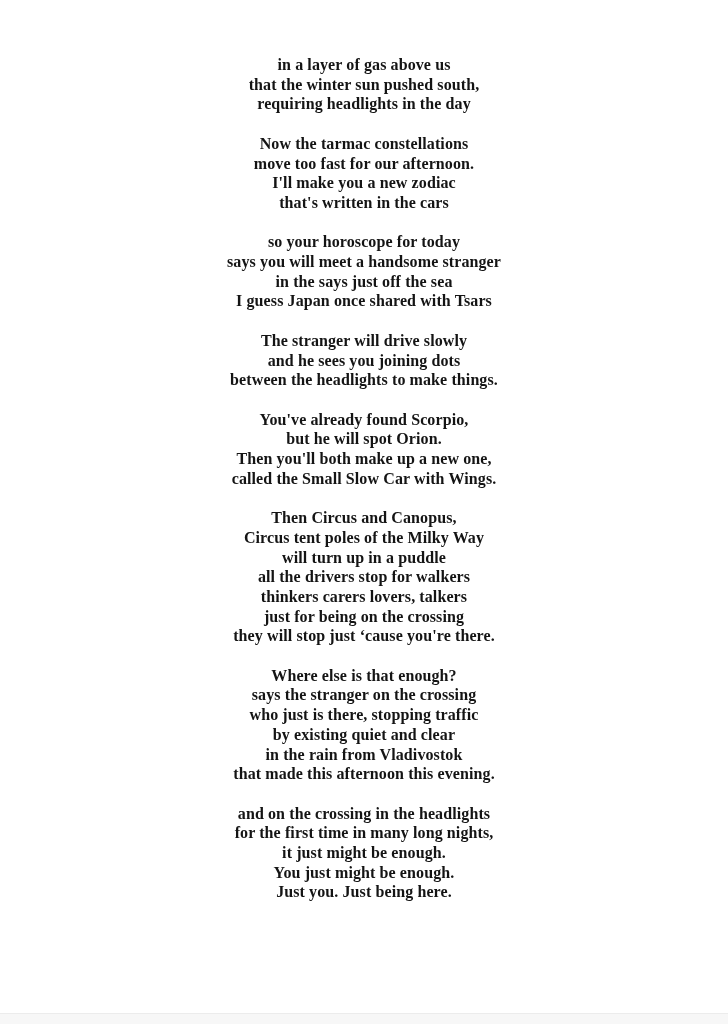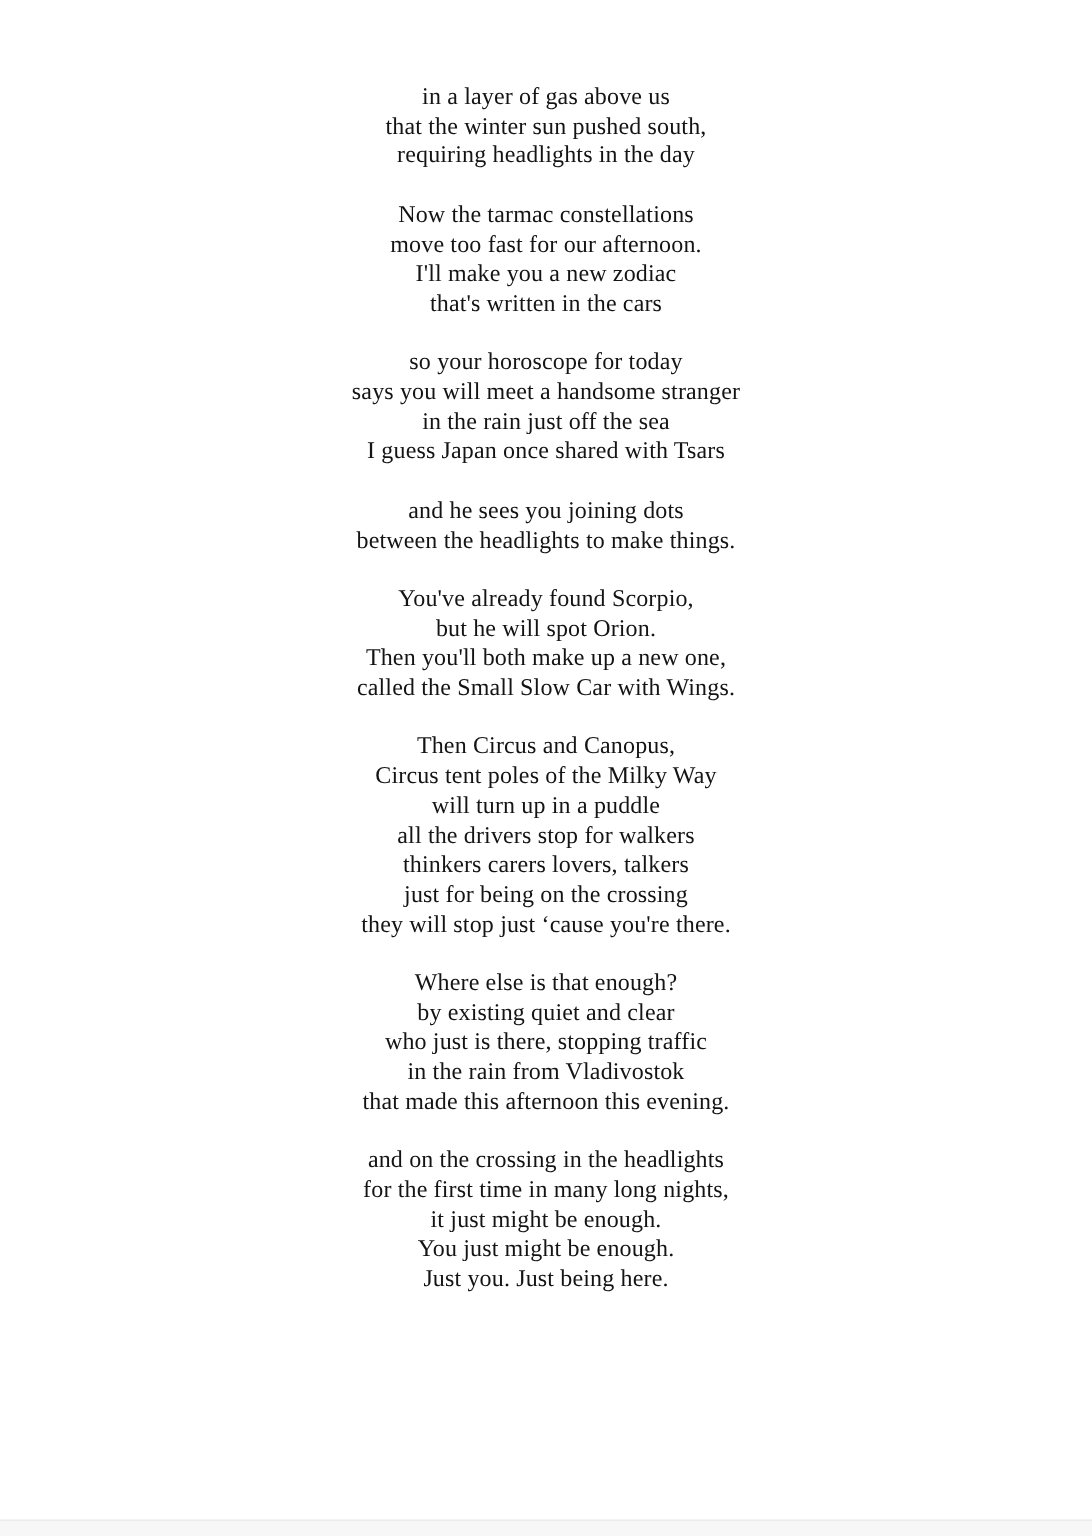--- a/index.html
+++ b/index.html
@@ -23,20 +23,21 @@
   }
   .poem {
     text-align: center;
     color: #141414;
     font-size: 16px;
     line-height: 19.7px;
     letter-spacing: 0.1px;
   }
   .stanza {
     margin: 0 0 19.7px 0;
+    font-weight: bold;
   }
   .poem-line {
     white-space: pre;
   }
   .page-bottom-edge {
     position: absolute;
     left: 0;
     bottom: 0;
     width: 728px;
     height: 11px;
@@ -56,46 +57,48 @@
       </div>
       <div class="stanza">
         <div class="poem-line">Now the tarmac constellations</div>
         <div class="poem-line">move too fast for our afternoon.</div>
         <div class="poem-line">I'll make you a new zodiac</div>
         <div class="poem-line">that's written in the cars</div>
       </div>
       <div class="stanza">
         <div class="poem-line">so your horoscope for today</div>
         <div class="poem-line">says you will meet a handsome stranger</div>
-        <div class="poem-line">in the rain just off the sea</div>
+        <div class="poem-line">in the says just off the sea</div>
         <div class="poem-line">I guess Japan once shared with Tsars</div>
       </div>
       <div class="stanza">
+        <div class="poem-line">The stranger will drive slowly</div>
         <div class="poem-line">and he sees you joining dots</div>
         <div class="poem-line">between the headlights to make things.</div>
       </div>
       <div class="stanza">
         <div class="poem-line">You've already found Scorpio,</div>
         <div class="poem-line">but he will spot Orion.</div>
         <div class="poem-line">Then you'll both make up a new one,</div>
         <div class="poem-line">called the Small Slow Car with Wings.</div>
       </div>
       <div class="stanza">
         <div class="poem-line">Then Circus and Canopus,</div>
         <div class="poem-line">Circus tent poles of the Milky Way</div>
         <div class="poem-line">will turn up in a puddle</div>
         <div class="poem-line">all the drivers stop for walkers</div>
         <div class="poem-line">thinkers carers lovers, talkers</div>
         <div class="poem-line">just for being on the crossing</div>
         <div class="poem-line">they will stop just ‘cause you're there.</div>
       </div>
       <div class="stanza">
         <div class="poem-line">Where else is that enough?</div>
+        <div class="poem-line">says the stranger on the crossing</div>
+        <div class="poem-line">who just is there, stopping traffic</div>
         <div class="poem-line">by existing quiet and clear</div>
-        <div class="poem-line">who just is there, stopping traffic</div>
         <div class="poem-line">in the rain from Vladivostok</div>
         <div class="poem-line">that made this afternoon this evening.</div>
       </div>
       <div class="stanza">
         <div class="poem-line">and on the crossing in the headlights</div>
         <div class="poem-line">for the first time in many long nights,</div>
         <div class="poem-line">it just might be enough.</div>
         <div class="poem-line">You just might be enough.</div>
         <div class="poem-line">Just you. Just being here.</div>
       </div>

